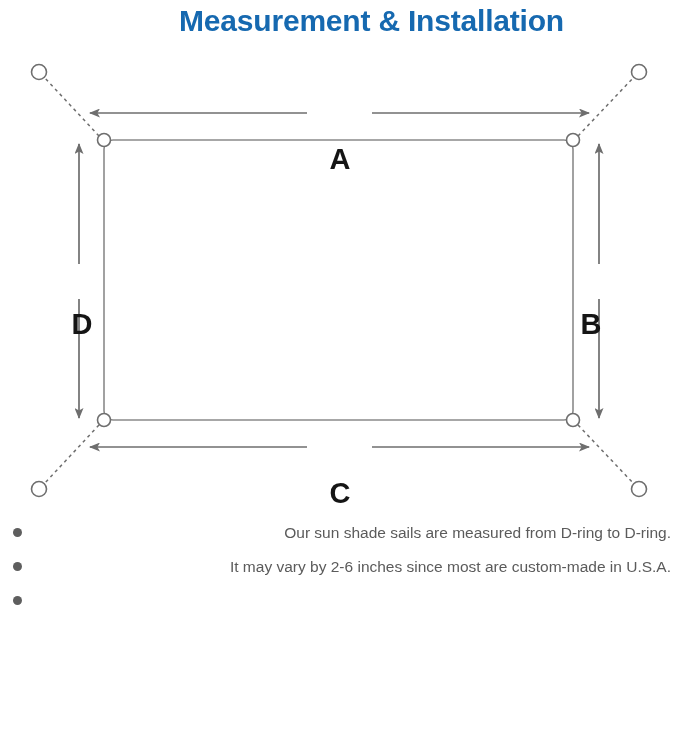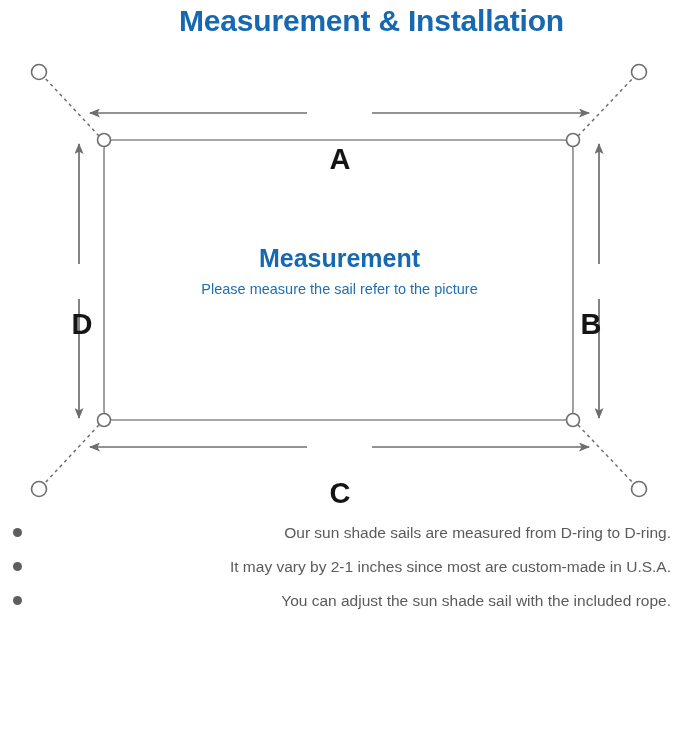--- a/index.html
+++ b/index.html
@@ -145,32 +145,27 @@
     </g>
   </svg>
 
   
   <div class="dimlabel" id="label-A">A</div>
   <div class="dimlabel" id="label-B">B</div>
   <div class="dimlabel" id="label-C">C</div>
   <div class="dimlabel" id="label-D">D</div>
 
   
-  <div id="center-block">
-    <div id="center-title">Measurement</div>
-    <div id="center-sub">Please measure the sail refer to the picture</div>
-  </div>
 </div>
 
 <div id="notes">
   <div class="note">
     <span class="bullet"></span>
     <span>Our sun shade sails are measured from D-ring to D-ring.</span>
   </div>
   <div class="note">
     <span class="bullet"></span>
-    <span>It may vary by 2-1 inches since most are custom-made in U.S.A.</span>
+    <span>It may vary by 2-6 inches since most are custom-made in U.S.A.</span>
   </div>
   <div class="note">
     <span class="bullet"></span>
-    <span>You can adjust the sun shade sail with the included rope.</span>
   </div>
 </div>
 
 </body></html>

